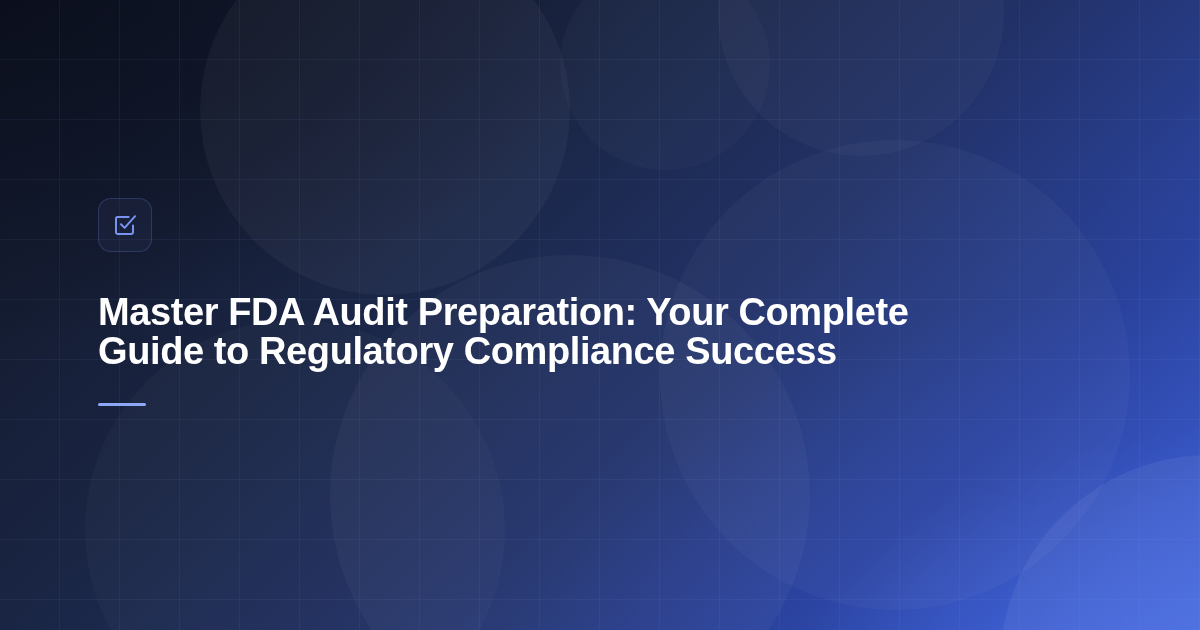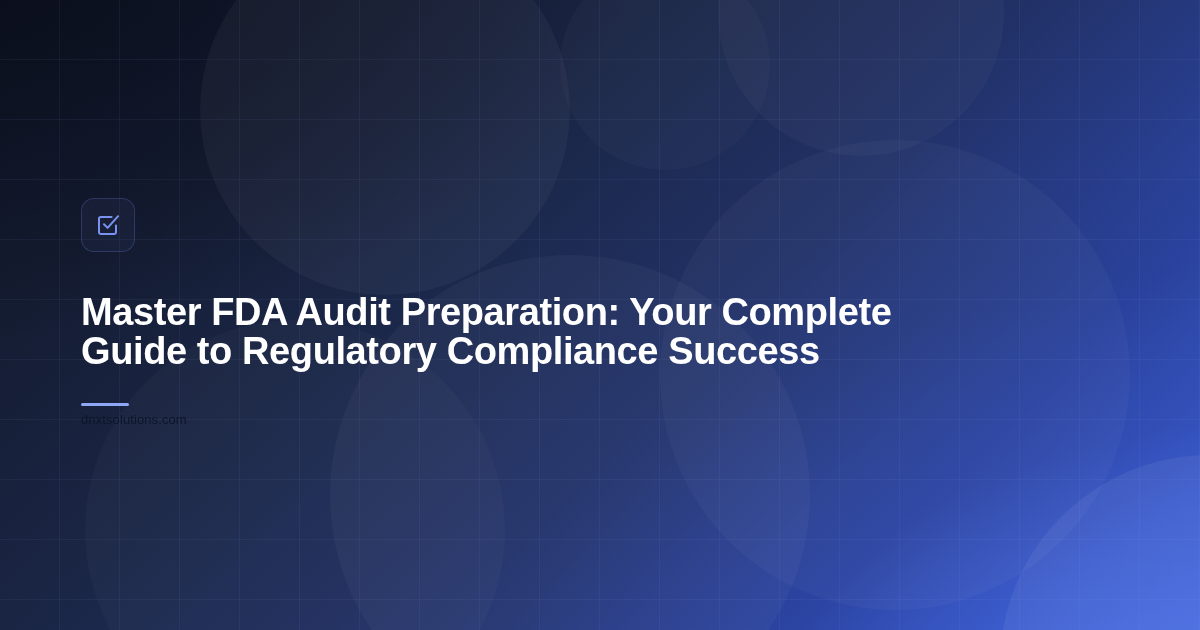--- a/index.html
+++ b/index.html
@@ -67,21 +67,21 @@
       linear-gradient(to right, rgba(150,175,245,0.062) 1px, transparent 1px),
       linear-gradient(to bottom, rgba(150,175,245,0.062) 1px, transparent 1px);
     background-size:60px 60px;
     background-position:-1px -1px;
     pointer-events:none;
   }
 
   
   .content {
     position:absolute;
-    left:81px;
+    left:98px;
     top:198px;
     width:860px;
   }
 
   .icon-badge {
     width:54px; height:54px;
     border-radius:13px;
     background:rgba(122,147,240,0.055);
     border:1px solid rgba(122,147,240,0.22);
     display:flex; align-items:center; justify-content:center;
@@ -149,16 +149,15 @@
           <path d="M9 12.3 L12.6 15.9 L23.1 4.2"></path>
         </svg>
       </span>
     </div>
 
     <h1 class="headline">Master FDA Audit Preparation: Your Complete Guide to Regulatory Compliance Success</h1>
 
     <div class="accent-rule"></div>
 
 
-    <div class="brand-url">dnxtsolutions.com</div>
 
   </div>
 </div>
 
 </body></html>

